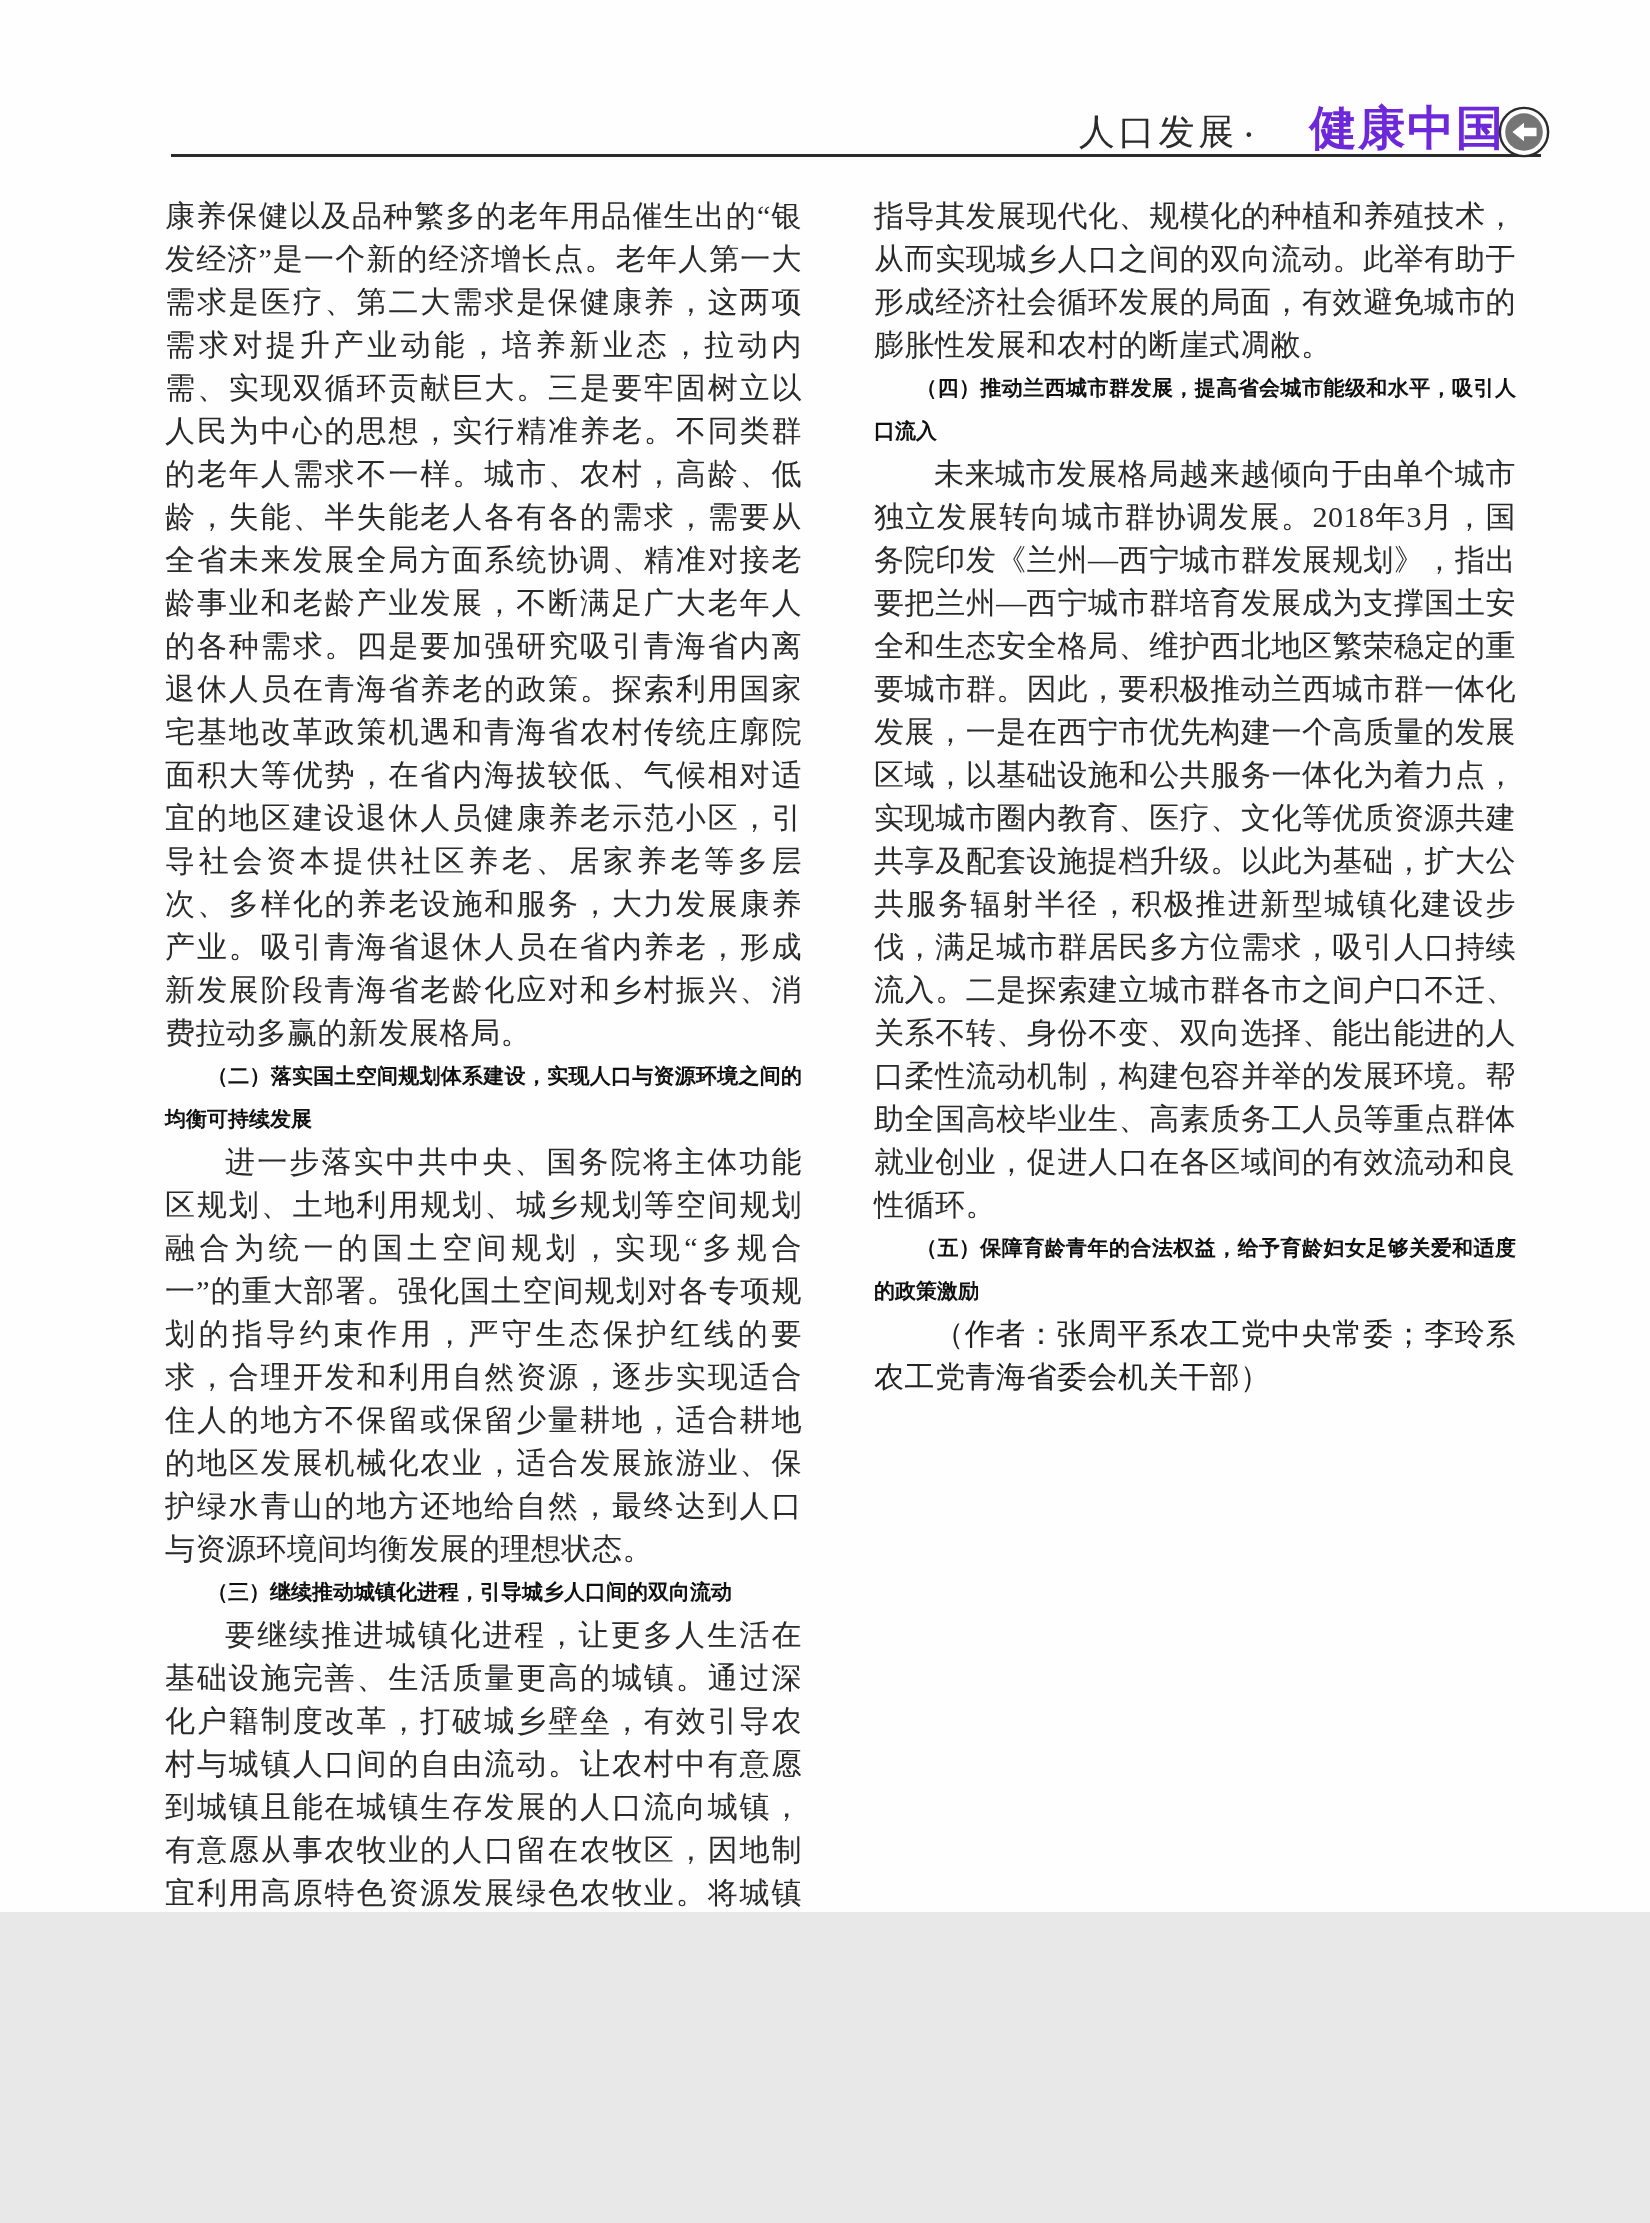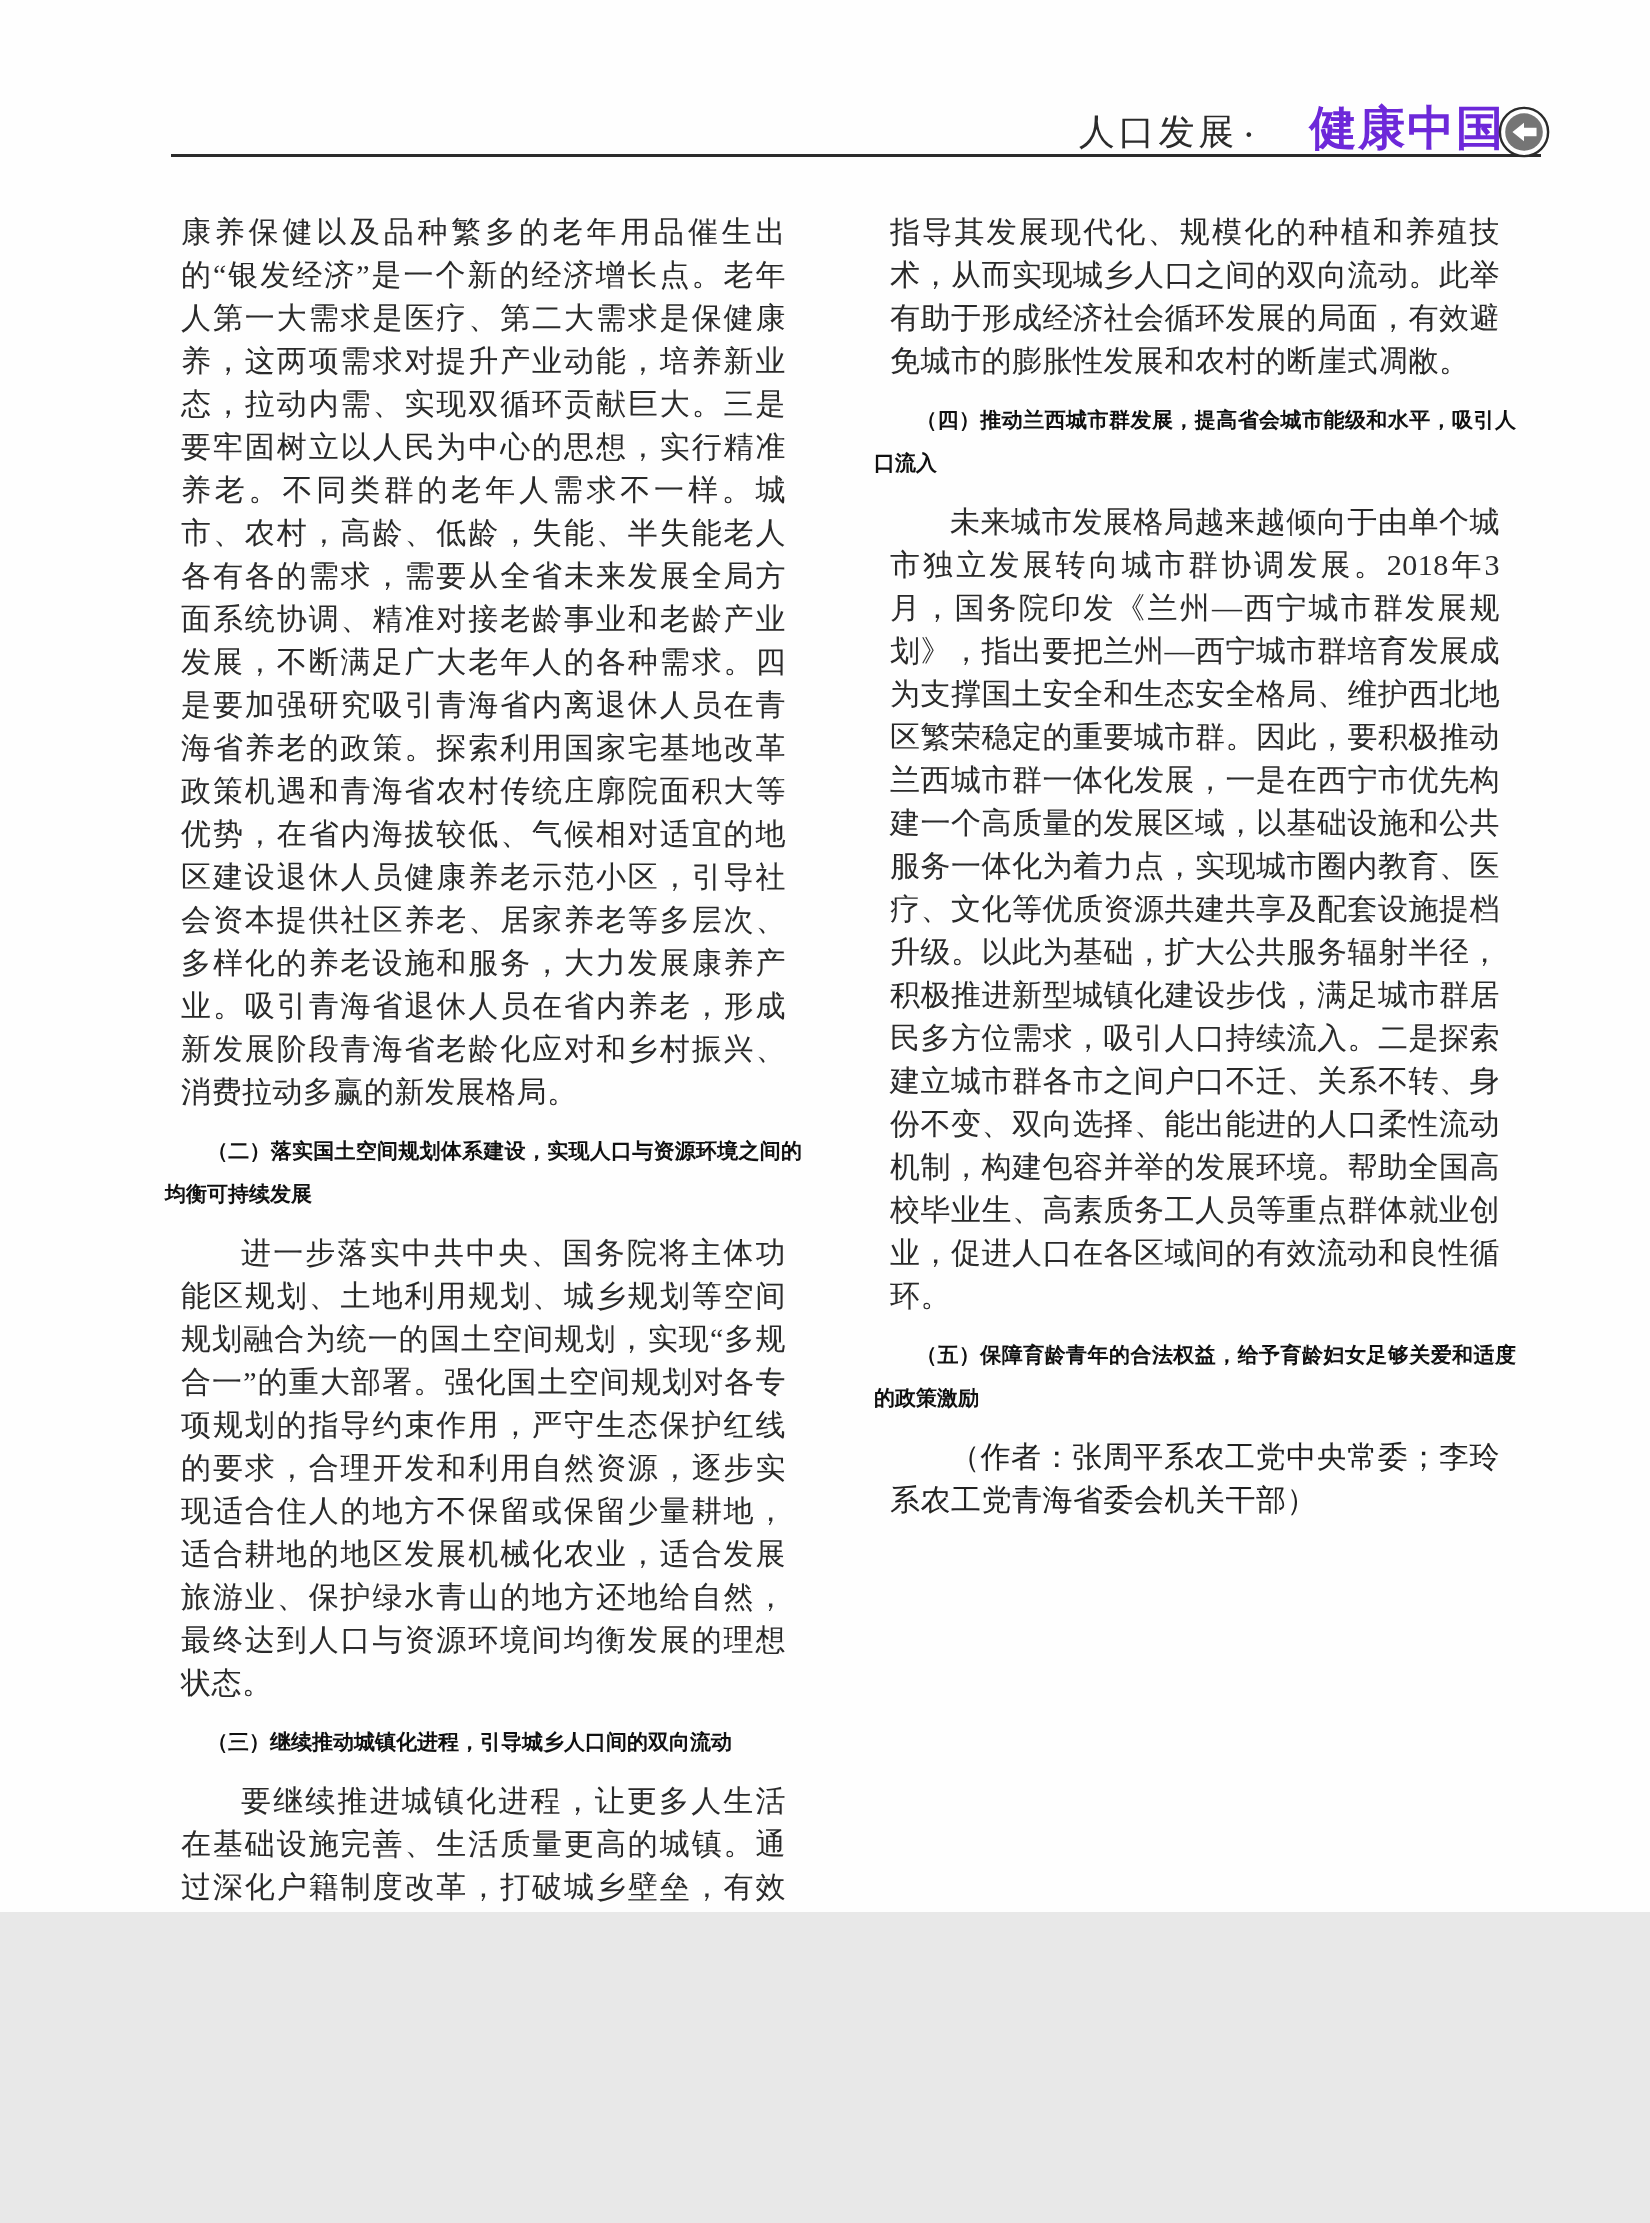--- a/index.html
+++ b/index.html
@@ -46,21 +46,21 @@
   .col {
     position:absolute; top:194px;
     font-size:30px; line-height:43px;
     text-align:justify;
     text-justify:inter-ideograph;
     letter-spacing:0.5px;
   }
   .col-left  { left:165px; width:637px; }
   .col-right { left:874px; width:642px; }
 
-  .col p { margin:16px; text-indent:2em; }
+  .col p { margin:0; text-indent:2em; }
   .col p.cont { text-indent:0; }
 
   .col .sec-heading {
     margin:0;
     font-family:"Liberation Sans","DejaVu Sans",sans-serif;
     font-weight:700;
     font-size:21px; line-height:43px;
     color:#101010;
     text-indent:2em;
     letter-spacing:0;

